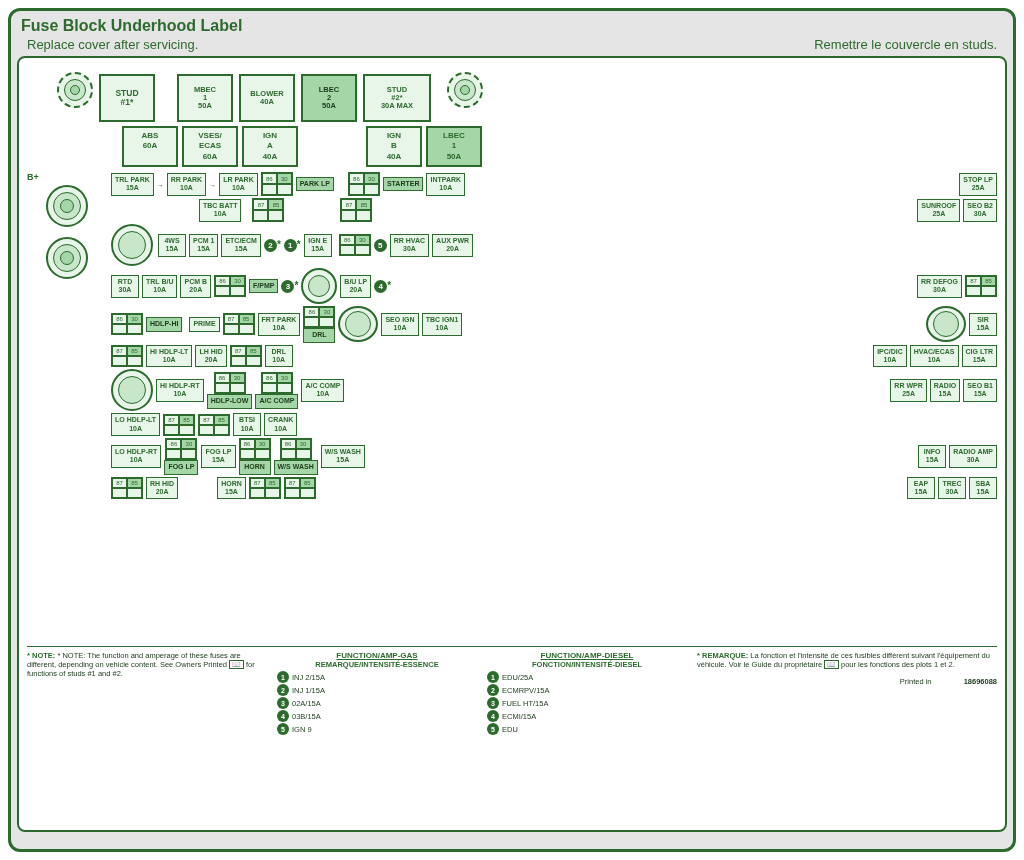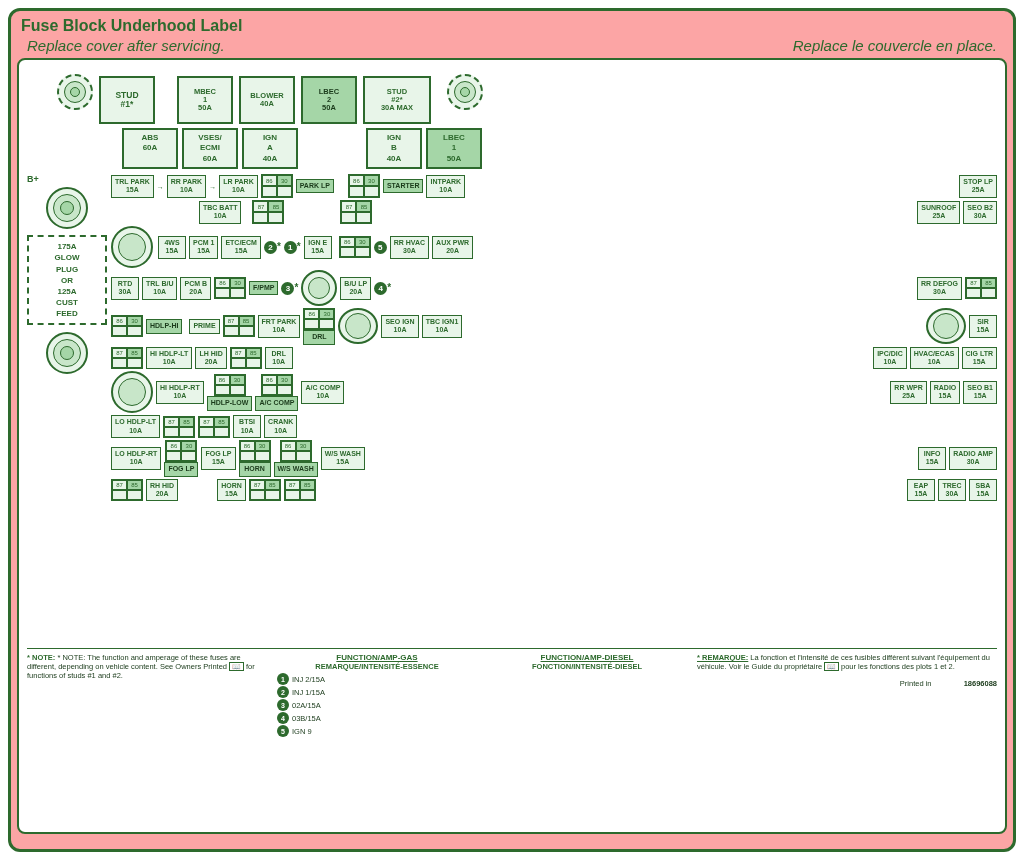--- a/index.html
+++ b/index.html
@@ -18,41 +18,40 @@
       padding: 8px;
       position: relative;
     }
     .outer-border {
       border: 3px solid #2d6a2d;
       border-radius: 12px;
       width: 100%;
       height: 100%;
       padding: 6px;
       position: relative;
-      background: #fca5a5;
+      background: #e5e5e5;
     }
     .title {
       font-size: 16px;
       font-weight: bold;
       color: #2d6a2d;
       text-align: left;
       margin-bottom: 2px;
       padding-left: 4px;
     }
     .header-row {
       display: flex;
       justify-content: space-between;
       align-items: center;
       padding: 0 10px;
       margin-bottom: 4px;
     }
     .header-left, .header-right {
-      font-size: 15px;
+      font-size: 13px;
       color: #2d6a2d;
-      font-style: italic;
     }
     .inner-border {
       border: 2px solid #2d6a2d;
       border-radius: 8px;
       padding: 6px 8px;
       position: relative;
       background: #fff;
       height: calc(100% - 50px);
     }
     .maxi-fuse {
@@ -157,21 +156,21 @@
   </style>
 </head>
 <body>
 
 <div class="page">
   <div class="outer-border">
     <div class="title">Fuse Block  Underhood Label</div>
 
     <div class="header-row">
       <div class="header-left">Replace cover after servicing.</div>
-      <div class="header-right">Replace le couvercle en place.</div>
+      <div class="header-right">Remettre le couvercle en studs.</div>
     </div>
 
     <div class="inner-border">
 
       <div style="display:flex; align-items:flex-start; gap:6px; margin-bottom:4px;">
 
         <div style="display:flex; flex-direction:column; align-items:center; margin-top:8px; margin-left:30px;">
           <div style="width:36px;height:36px;border:2px dashed #2d6a2d;border-radius:50%;background:#e8f5e9;display:flex;align-items:center;justify-content:center;">
             <div style="width:22px;height:22px;border:1.5px solid #2d6a2d;border-radius:50%;background:#c8e6c9;display:flex;align-items:center;justify-content:center;">
               <div style="width:10px;height:10px;border:1px solid #2d6a2d;border-radius:50%;background:#a5d6a7;"></div>
@@ -228,21 +227,21 @@
         </div>
       </div>
 
       <div style="display:flex; gap:4px; margin-bottom:5px; margin-left:95px;">
         <div class="f-box-lg" style="width:56px;">
           <div>ABS</div>
           <div>60A</div>
         </div>
         <div class="f-box-lg" style="width:56px;">
           <div>VSES/</div>
-          <div>ECMI</div>
+          <div>ECAS</div>
           <div>60A</div>
         </div>
         <div class="f-box-lg" style="width:56px;">
           <div>IGN</div>
           <div>A</div>
           <div>40A</div>
         </div>
         <div style="width:60px;"></div>
         <div class="f-box-lg" style="width:56px;">
           <div>IGN</div>
@@ -262,29 +261,20 @@
           <div class="b_plus" style="font-size:9px; color:#2d6a2d; font-weight:bold; text-align:left;">B+</div>
 
           <div style="display:flex; justify-content:center; margin-bottom:3px;">
             <div style="width:42px;height:42px;border:2px solid #2d6a2d;border-radius:50%;background:#e8f5e9;display:flex;align-items:center;justify-content:center;">
               <div style="width:28px;height:28px;border:1.5px solid #2d6a2d;border-radius:50%;background:#c8e6c9;display:flex;align-items:center;justify-content:center;">
                 <div style="width:14px;height:14px;border:1px solid #2d6a2d;border-radius:50%;background:#a5d6a7;"></div>
               </div>
             </div>
           </div>
 
-          <div style="border:2px dashed #2d6a2d; padding:4px; text-align:center; color:#2d6a2d; font-size:8px; font-weight:bold; line-height:1.4;">
-            <div>175A</div>
-            <div>GLOW</div>
-            <div>PLUG</div>
-            <div style="font-size:8px;">OR</div>
-            <div>125A</div>
-            <div>CUST</div>
-            <div>FEED</div>
-          </div>
 
           <div style="display:flex; justify-content:center; margin-top:4px;">
             <div style="width:42px;height:42px;border:2px solid #2d6a2d;border-radius:50%;background:#e8f5e9;display:flex;align-items:center;justify-content:center;">
               <div style="width:28px;height:28px;border:1.5px solid #2d6a2d;border-radius:50%;background:#c8e6c9;display:flex;align-items:center;justify-content:center;">
                 <div style="width:14px;height:14px;border:1px solid #2d6a2d;border-radius:50%;background:#a5d6a7;"></div>
               </div>
             </div>
           </div>
         </div>
 
@@ -611,24 +601,46 @@
             <div class="numbered-item">
                 <div class="num-circle">5</div>
                 <span>IGN 9</span>
               </div>
           </div>
         </div>
 
         <div style="flex:1;">
           <div style="font-weight:bold;color:#2d6a2d;font-size:8px;text-align:center;text-decoration:underline;">FUNCTION/AMP-DIESEL</div>
           <div style="font-weight:bold;color:#2d6a2d;font-size:7.5px;text-align:center;">FONCTION/INTENSITÉ-DIESEL</div>
+          <div style="display:flex;flex-direction:column;gap:1px;margin-top:2px;">
+            <div class="numbered-item">
+                <div class="num-circle">1</div>
+                <span>EDU/25A</span>
+              </div>
+            <div class="numbered-item">
+                <div class="num-circle">2</div>
+                <span>ECMRPV/15A</span>
+              </div>
+            <div class="numbered-item">
+                <div class="num-circle">3</div>
+                <span>FUEL HT/15A</span>
+              </div>
+            <div class="numbered-item">
+                <div class="num-circle">4</div>
+                <span>ECMI/15A</span>
+              </div>
+            <div class="numbered-item">
+                <div class="num-circle">5</div>
+                <span>EDU</span>
+              </div>
+          </div>
         </div>
 
         <div style="flex:1.5;">
-          <span style="font-weight:bold;color:#2d6a2d;text-decoration:underline;">* REMARQUE:</span>
+          <span style="font-weight:bold;color:#2d6a2d;">* REMARQUE:</span>
           <span> La fonction et l'intensité de ces fusibles diffèrent suivant l'équipement du véhicule. Voir le Guide du propriétaire </span>
           <span style="border:1px solid #2d6a2d;padding:0 2px;font-size:7px;">📖</span>
           <span> pour les fonctions des plots 1 et 2.</span>
           <div style="margin-top:8px;text-align:right;">
             <span>Printed in</span>
             <span style="margin-left:30px;font-weight:bold;">18696088</span>
           </div>
         </div>
 
       </div>

